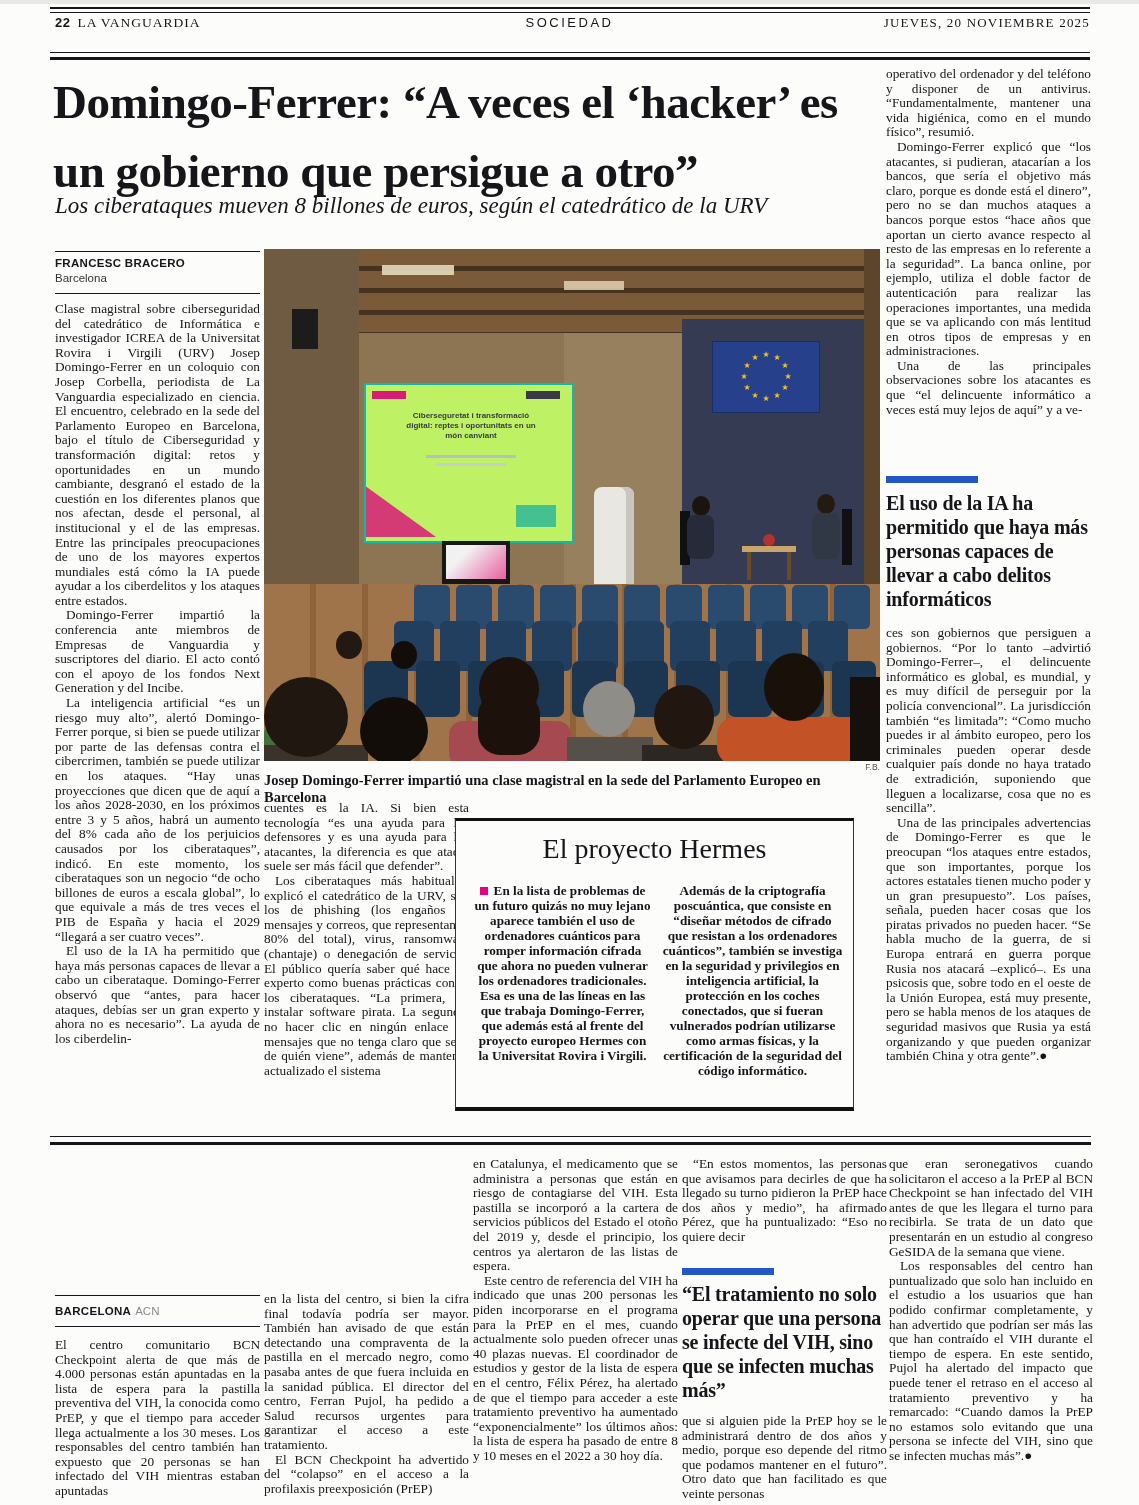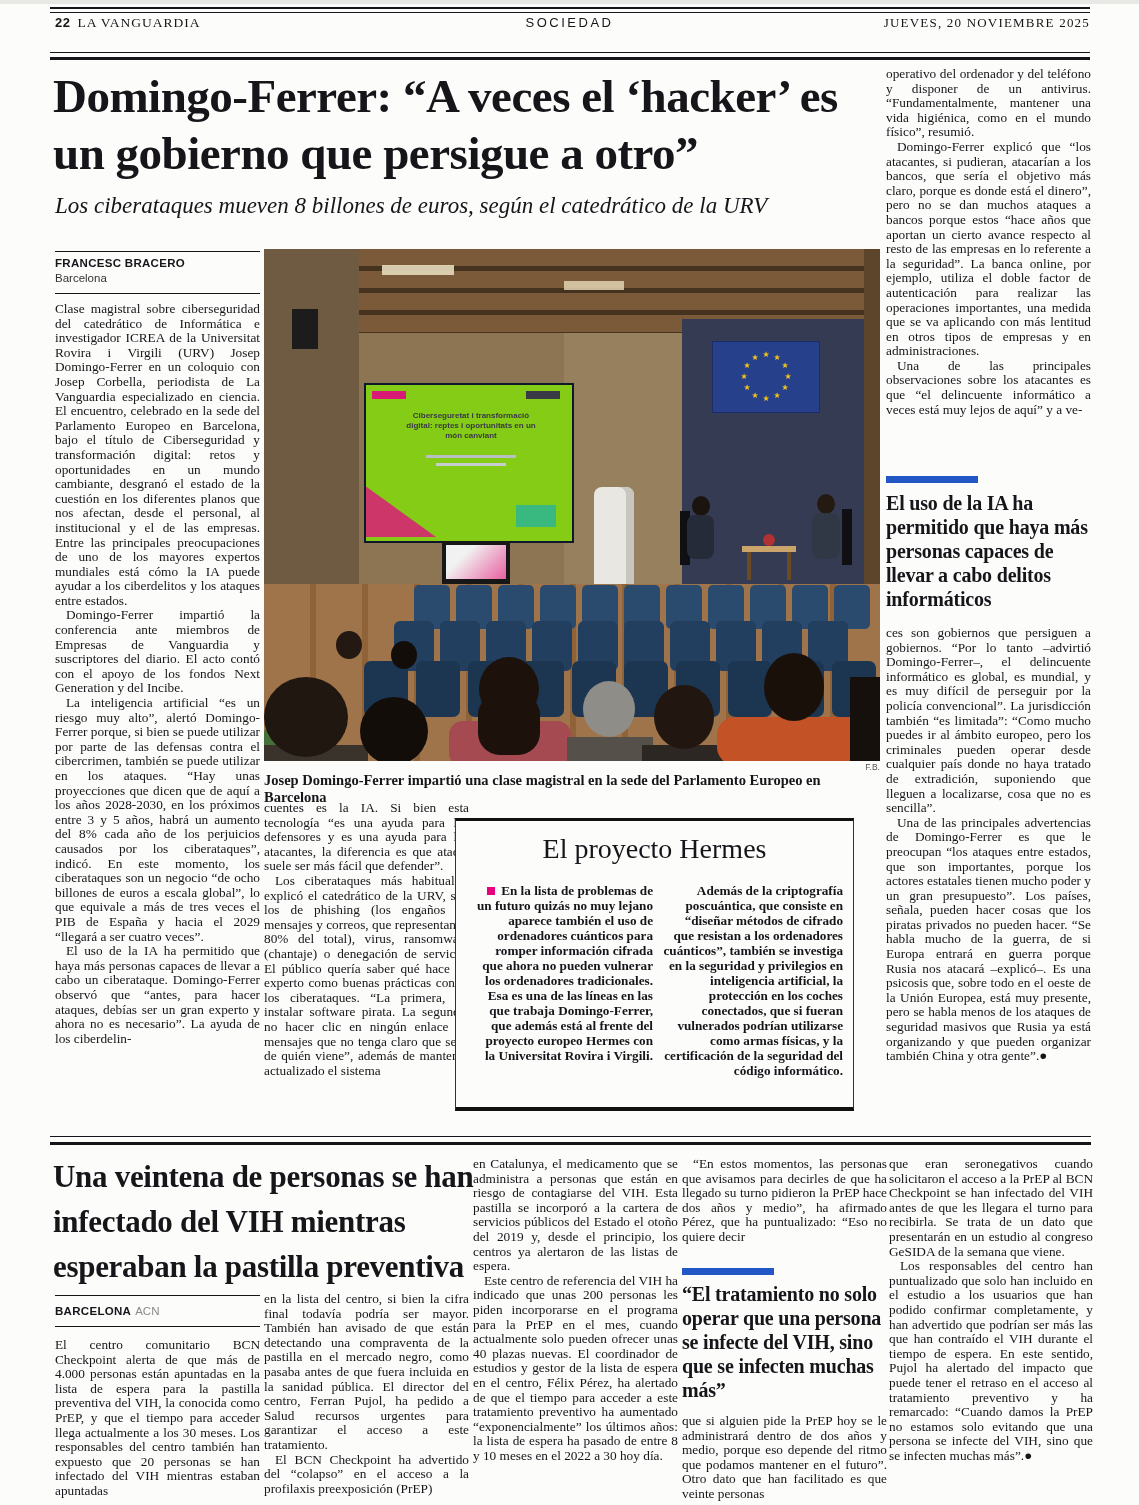--- a/index.html
+++ b/index.html
@@ -8,42 +8,42 @@
   .abs{position:absolute;}
   .rule{background:#16161a;}
   
   .mast-left{left:55px;top:11px;font-size:13px;letter-spacing:.5px;}
   .mast-num{font-family:"Liberation Sans",sans-serif;font-weight:bold;font-size:13px;margin-right:7px;}
   .mast-paper{font-family:"Liberation Serif",serif;font-size:13.5px;letter-spacing:1px;}
   .mast-center{left:0;top:11px;width:1139px;text-align:center;font-family:"Liberation Sans",sans-serif;
                font-weight:normal;font-size:13px;letter-spacing:2.5px;}
   .mast-right{right:49px;top:11px;font-size:13px;letter-spacing:1.2px;}
   
-  .headline{left:53px;top:64px;width:845px;font-size:47px;line-height:57px;font-weight:bold;letter-spacing:-.5px;}
+  .headline{left:53px;top:64px;width:845px;font-size:47px;line-height:69px;font-weight:bold;letter-spacing:-.5px;}
   .subhead{left:55px;top:188px;width:840px;font-size:23px;font-style:italic;line-height:27px;}
   .byline-name{font-family:"Liberation Sans",sans-serif;font-weight:bold;font-size:11.5px;letter-spacing:.3px;}
   .byline-loc{font-family:"Liberation Sans",sans-serif;font-size:11.5px;color:#333;}
   
   .col{font-size:13.3px;line-height:14.6px;text-align:justify;overflow:hidden;}
   .col p{margin:0;}
   .col p + p{text-indent:11px;}
   .col p.ind{text-indent:11px;}
   
   .quote-bar{height:7px;background:#2257c5;}
   .pull-quote{font-size:20px;line-height:24px;font-weight:bold;letter-spacing:-.2px;}
   
   .photo{left:264px;top:245px;width:616px;height:512px;overflow:hidden;background:#6b6f66;}
   .credit{left:264px;top:758px;width:616px;text-align:right;font-family:"Liberation Sans",sans-serif;
           font-size:8.5px;color:#555;}
   .caption{left:264px;top:768px;width:616px;font-size:14.5px;font-weight:bold;}
   
   .hermes{left:455px;top:814px;width:399px;height:293px;border-top:3px solid #111;border-bottom:4px solid #111;
           border-left:1px solid #333;border-right:1px solid #333;box-sizing:border-box;background:#fcfcfa;}
   .hermes-title{left:0;top:12px;width:100%;text-align:center;font-size:28px;line-height:32px;}
-  .hermes-col{top:62px;width:181px;font-size:13.2px;line-height:15px;font-weight:bold;text-align:right;overflow:hidden;height:218px;}
+  .hermes-col{top:62px;width:181px;font-size:13.2px;line-height:15px;font-weight:bold;text-align:center;overflow:hidden;height:218px;}
   .bullet-sq{display:inline-block;width:8px;height:8px;background:#e5007d;margin-right:6px;}
   
   .headline2{left:53px;top:1150px;width:440px;font-size:31px;line-height:45px;font-weight:bold;letter-spacing:-.3px;}
   
   .ph{position:absolute;}
 </style>
 </head>
 <body>
 
 <div class="page">
@@ -98,21 +98,21 @@
           <text x="65" y="57">★</text>
         <text x="54" y="60">★</text>
           <text x="43" y="57">★</text>
           <text x="35" y="49">★</text>
         <text x="32" y="38">★</text>
           <text x="35" y="27">★</text>
           <text x="43" y="19">★</text>
       </g>
     </svg>
 
-    <div class="ph" style="left:100px;top:134px;width:206px;height:156px;background:#84cc16;border:2px solid #0f172a;">
+    <div class="ph" style="left:100px;top:134px;width:206px;height:156px;background:#bef264;border:2px solid #14b8a6;">
       <div class="ph" style="left:6px;top:6px;width:34px;height:8px;background:#d81b77;"></div>
       <div class="ph" style="left:160px;top:6px;width:34px;height:8px;background:#3a3a46;"></div>
       <div class="ph" style="left:0;top:96px;width:70px;height:56px;background:#d81b77;clip-path:polygon(0 100%,0 10%,100% 100%);opacity:.85;"></div>
       <div class="ph" style="left:40px;top:26px;width:130px;text-align:center;font-family:'Liberation Sans',sans-serif;font-weight:bold;font-size:8px;line-height:10px;color:#3a3a46;">Ciberseguretat i transformació digital: reptes i oportunitats en un món canviant</div>
       <div class="ph" style="left:60px;top:70px;width:90px;height:3px;background:#b8bfc4;"></div>
       <div class="ph" style="left:70px;top:78px;width:70px;height:3px;background:#c6cccf;"></div>
       <div class="ph" style="left:150px;top:120px;width:40px;height:22px;background:#27b39a;opacity:.8;"></div>
     </div>
 
     <div class="ph" style="left:178px;top:292px;width:68px;height:46px;background:#171717;">
@@ -219,21 +219,20 @@
   <div class="abs quote-bar" style="left:886px;top:472px;width:92px;"></div>
   <div class="abs pull-quote" style="left:886px;top:487px;width:205px;height:122px;overflow:hidden;">El uso de la IA ha permitido que haya más personas capaces de llevar a cabo delitos informáticos</div>
   <div class="abs col" style="left:886px;top:622px;width:205px;height:508px;">
     <p>ces son gobiernos que persiguen a gobiernos. “Por lo tanto –advirtió Domingo-Ferrer–, el delincuente informático es global, es mundial, y es muy difícil de perseguir por la policía convencional”. La jurisdicción también “es limitada”: “Como mucho puedes ir al ámbito europeo, pero los criminales pueden operar desde cualquier país donde no haya tratado de extradición, suponiendo que lleguen a localizarse, cosa que no es sencilla”.</p>
     <p>Una de las principales advertencias de Domingo-Ferrer es que le preocupan “los ataques entre estados, que son importantes, porque los actores estatales tienen mucho poder y un gran presupuesto”. Los países, señala, pueden hacer cosas que los piratas privados no pueden hacer. “Se habla mucho de la guerra, de si Europa entrará en guerra porque Rusia nos atacará –explicó–. Es una psicosis que, sobre todo en el oeste de la Unión Europea, está muy presente, pero se habla menos de los ataques de seguridad masivos que Rusia ya está organizando y que pueden organizar también China y otra gente”.●</p>
   </div>
 
   <div class="abs rule" style="left:50px;top:1132px;width:1041px;height:1px;"></div>
   <div class="abs rule" style="left:50px;top:1138px;width:1041px;height:3px;"></div>
 
-  <h1 class="abs headline2" style="margin:0;">Una veintena de personas se han infectado del VIH mientras esperaban la pastilla preventiva</h1>
 
   <div class="abs rule" style="left:55px;top:1291px;width:205px;height:1px;"></div>
   <div class="abs" style="left:55px;top:1297px;">
     <span class="byline-name">BARCELONA</span>
     <span class="byline-loc" style="color:#8a8a8a;">ACN</span>
   </div>
   <div class="abs rule" style="left:55px;top:1322px;width:205px;height:1px;"></div>
 
   <div class="abs col" style="left:55px;top:1334px;width:205px;height:171px;">
     <p>El centro comunitario BCN Checkpoint alerta de que más de 4.000 personas están apuntadas en la lista de espera para la pastilla preventiva del VIH, la conocida como PrEP, y que el tiempo para acceder llega actualmente a los 30 meses. Los responsables del centro también han expuesto que 20 personas se han infectado del VIH mientras estaban apuntadas</p>

